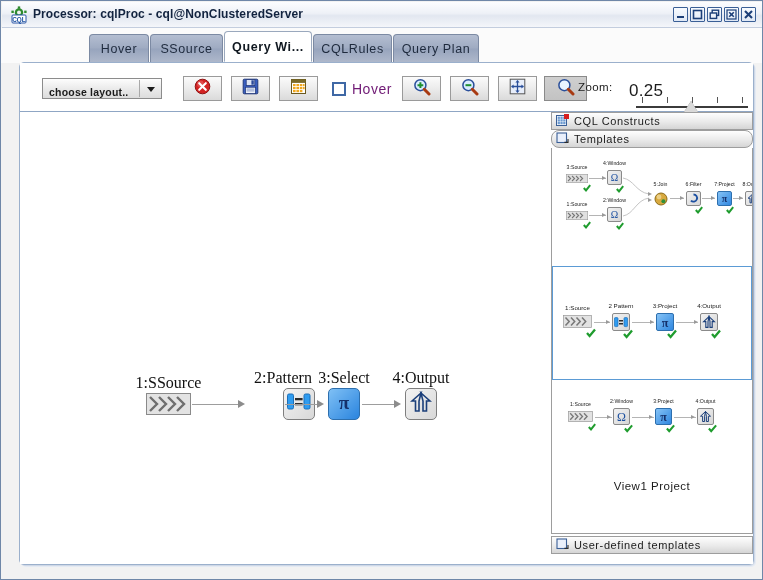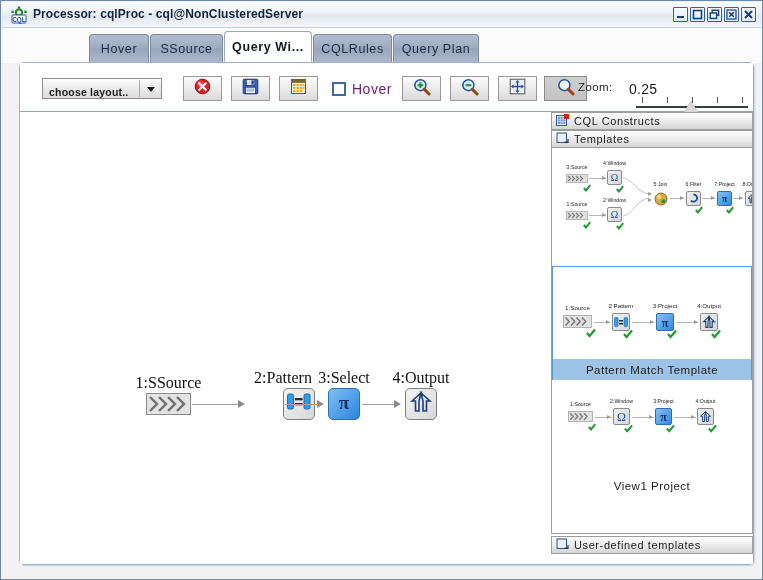--- a/index.html
+++ b/index.html
@@ -112,21 +112,21 @@
     position:absolute;left:312px;top:18px;display:flex;align-items:center;gap:6px;cursor:pointer;
   }
   .chk{
     width:14px;height:14px;background:#ffffff;border:2px solid #3f68a5;box-sizing:border-box;
   }
   .chk-lbl{font-size:14px;color:#701a75;letter-spacing:.5px;}
   .zoomlbl{
     position:absolute;left:558px;top:18px;font-size:11.5px;color:#1c1c1c;letter-spacing:.4px;
   }
   .zoomval{
-    position:absolute;left:609px;top:18px;font-size:14px;color:#1c1c1c;letter-spacing:.3px;
+    position:absolute;left:609px;top:18px;font-size:17px;color:#1c1c1c;letter-spacing:.3px;
   }
   .slider{position:absolute;left:616px;top:34px;width:112px;height:14px;}
   .slider .track{position:absolute;left:0;top:9px;width:112px;height:2px;background:#3b3b3b;}
   .slider .tick{position:absolute;top:0;width:1px;height:6px;background:#555;}
   .slider .thumb{
     position:absolute;left:48px;top:4px;width:0;height:0;
     border-left:7px solid transparent;border-right:7px solid transparent;
     border-bottom:11px solid #d9d9d9;
     filter:drop-shadow(0 0 0.4px #777);
     cursor:pointer;
@@ -470,21 +470,21 @@
                 <rect x="1.6" y="8" width="2.3" height="2.3"></rect>
                   <rect x="4.4" y="8" width="2.3" height="2.3"></rect>
                   <rect x="7.2" y="8" width="2.3" height="2.3"></rect>
               </g>
               <rect x="8" y="0" width="5" height="5" fill="#d61f1f"></rect>
             </svg>
           </span>
           <span>CQL Constructs</span>
         </div>
 
-        <div class="pal-hdr" style="position:absolute;left:0;top:18px;">
+        <div class="pal-hdr" style="position:absolute;left:0;top:18px;border-radius:8px;">
           <span>
             <svg width="13" height="13" viewBox="0 0 13 13">
               <rect x="1" y="1" width="9.5" height="9.5" fill="#eaf0fb" stroke="#3a5f96" stroke-width="1.1"></rect>
               <path d="M8.4 10.4 L12 10.4 L12 7" fill="none" stroke="#2b2b2b" stroke-width="1.1"></path>
             </svg>
           </span>
           <span>Templates</span>
         </div>
 
         <div class="pal-body">
@@ -694,21 +694,20 @@
                     <path d="M7 1.6 L1.6 6.6 L3.8 6.6 L3.8 12.4 L6 12.4 L6 6.6 Z" fill="none" stroke="#1b3f7a" stroke-width="1.1"></path>
                   </svg>
                   <span class="tick-ok" style="right:-2px;bottom:-3px;">
                     <svg width="10" height="10" viewBox="0 0 10 10">
                         <path d="M1 5 L3.6 8 L9 1.5" stroke="#1f9c2e" stroke-width="2.3" fill="none"></path>
                       </svg>
                   </span>
                 </div>
               </div>
             </div>
-            <div class="name">Pattern Match Template</div>
           </div>
 
           <div class="tpl" style="height:118px;">
             <div class="thumb" style="height:95px;">
               <div class="mn" style="left:16px;top:31px;">
                 <span class="mcap">1:Source</span>
                 <div class="mbox none" style="width:25px;height:11px;">
                   <svg width="25" height="11" viewBox="0 0 25 11">
                     <rect x="0.4" y="0.4" width="24.2" height="10.2" fill="#e2e2e2" stroke="#999" stroke-width=".7"></rect>
                     <g fill="none" stroke="#777" stroke-width="1.3">

